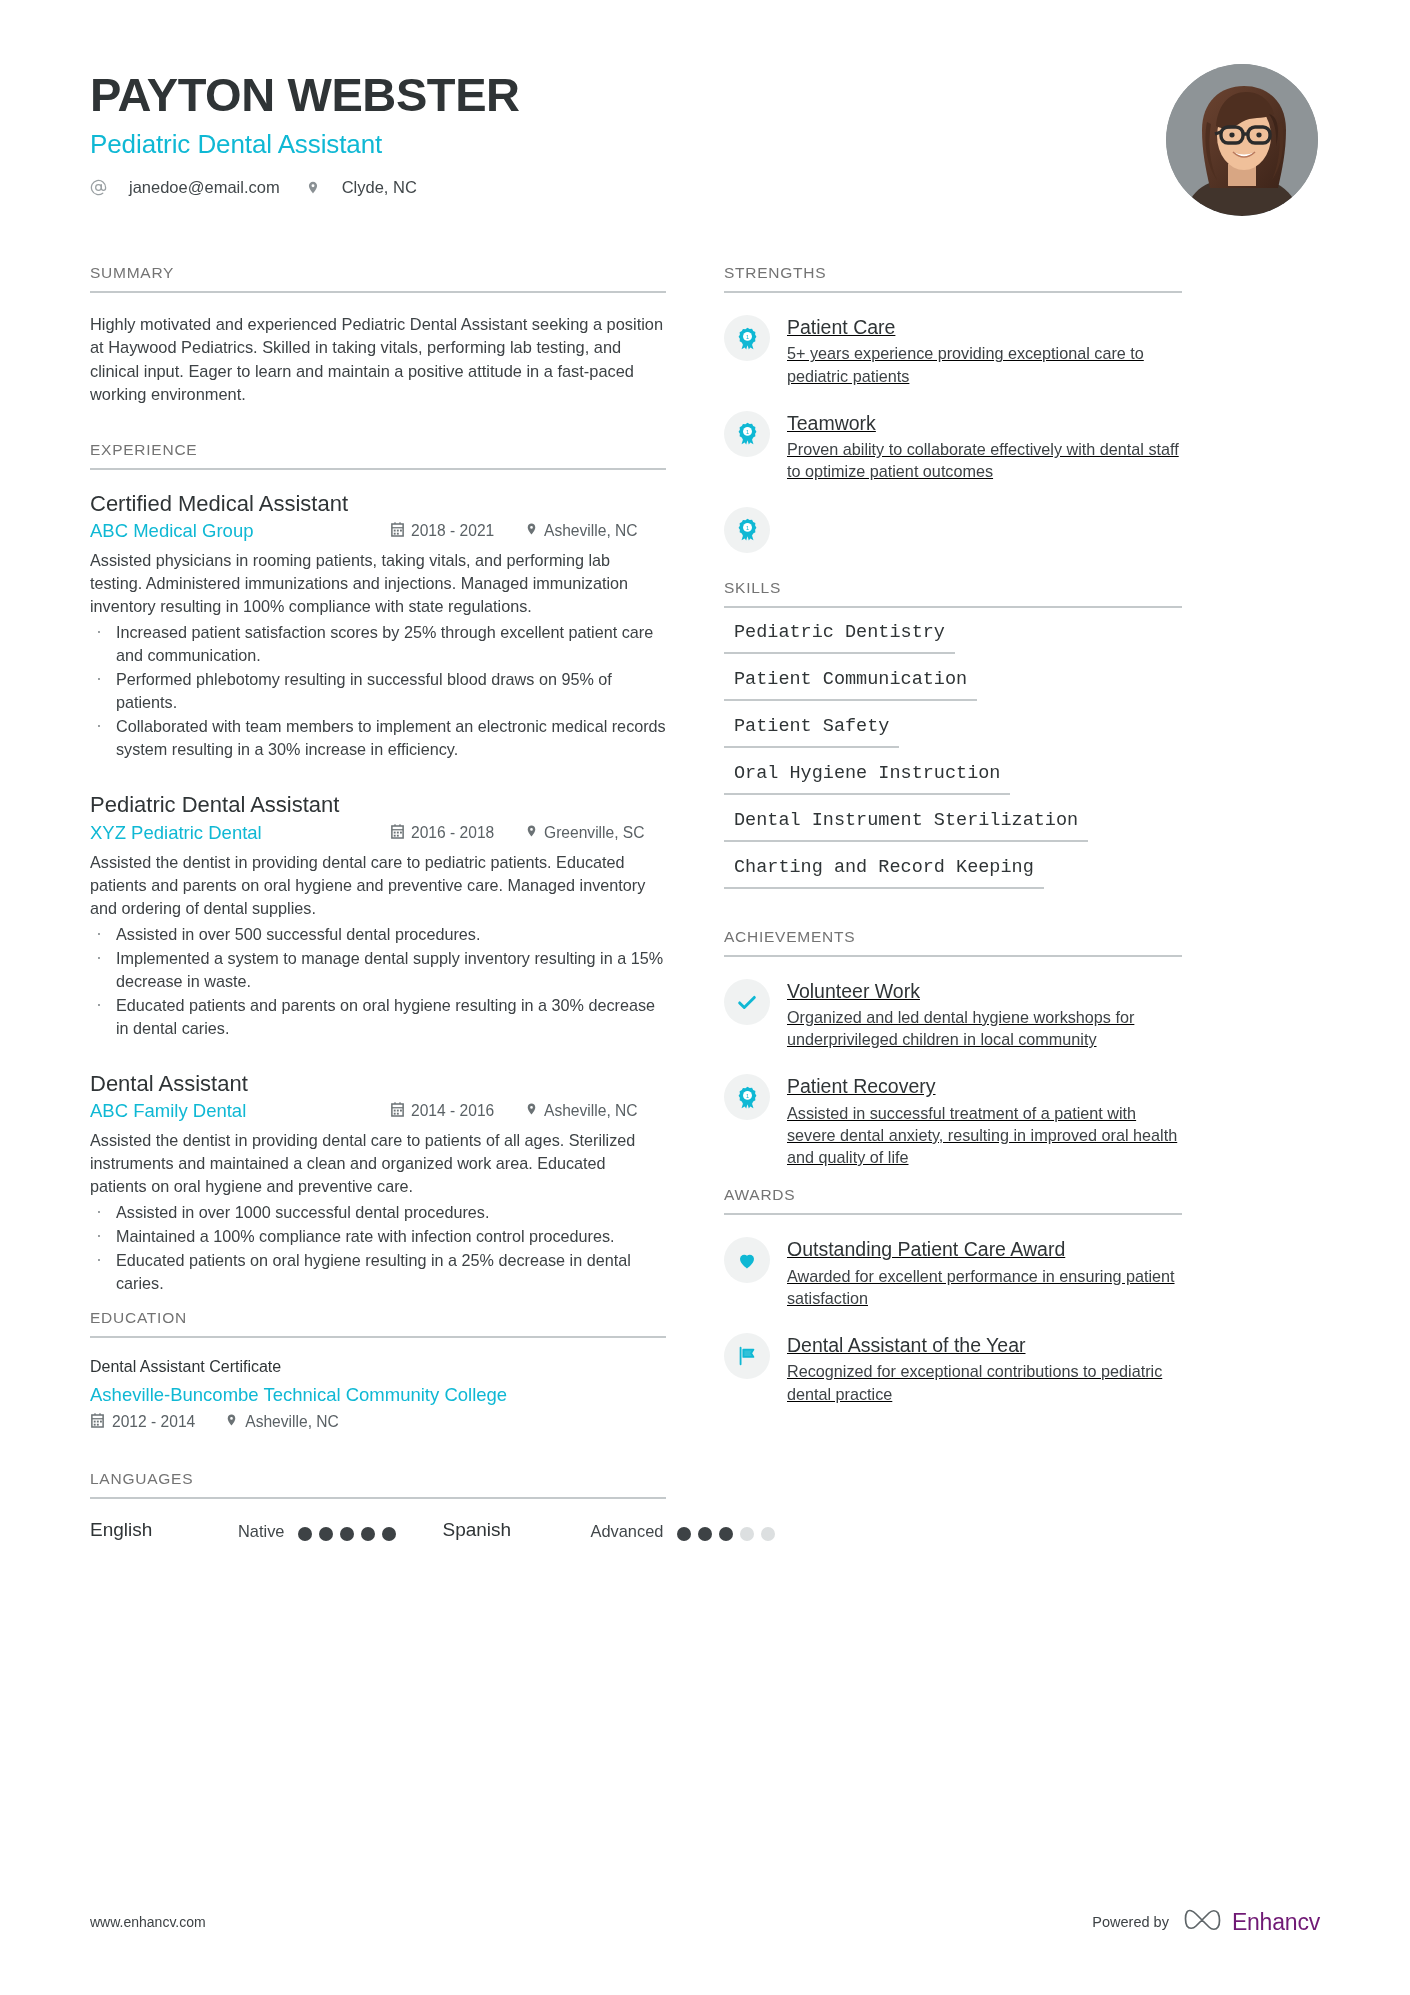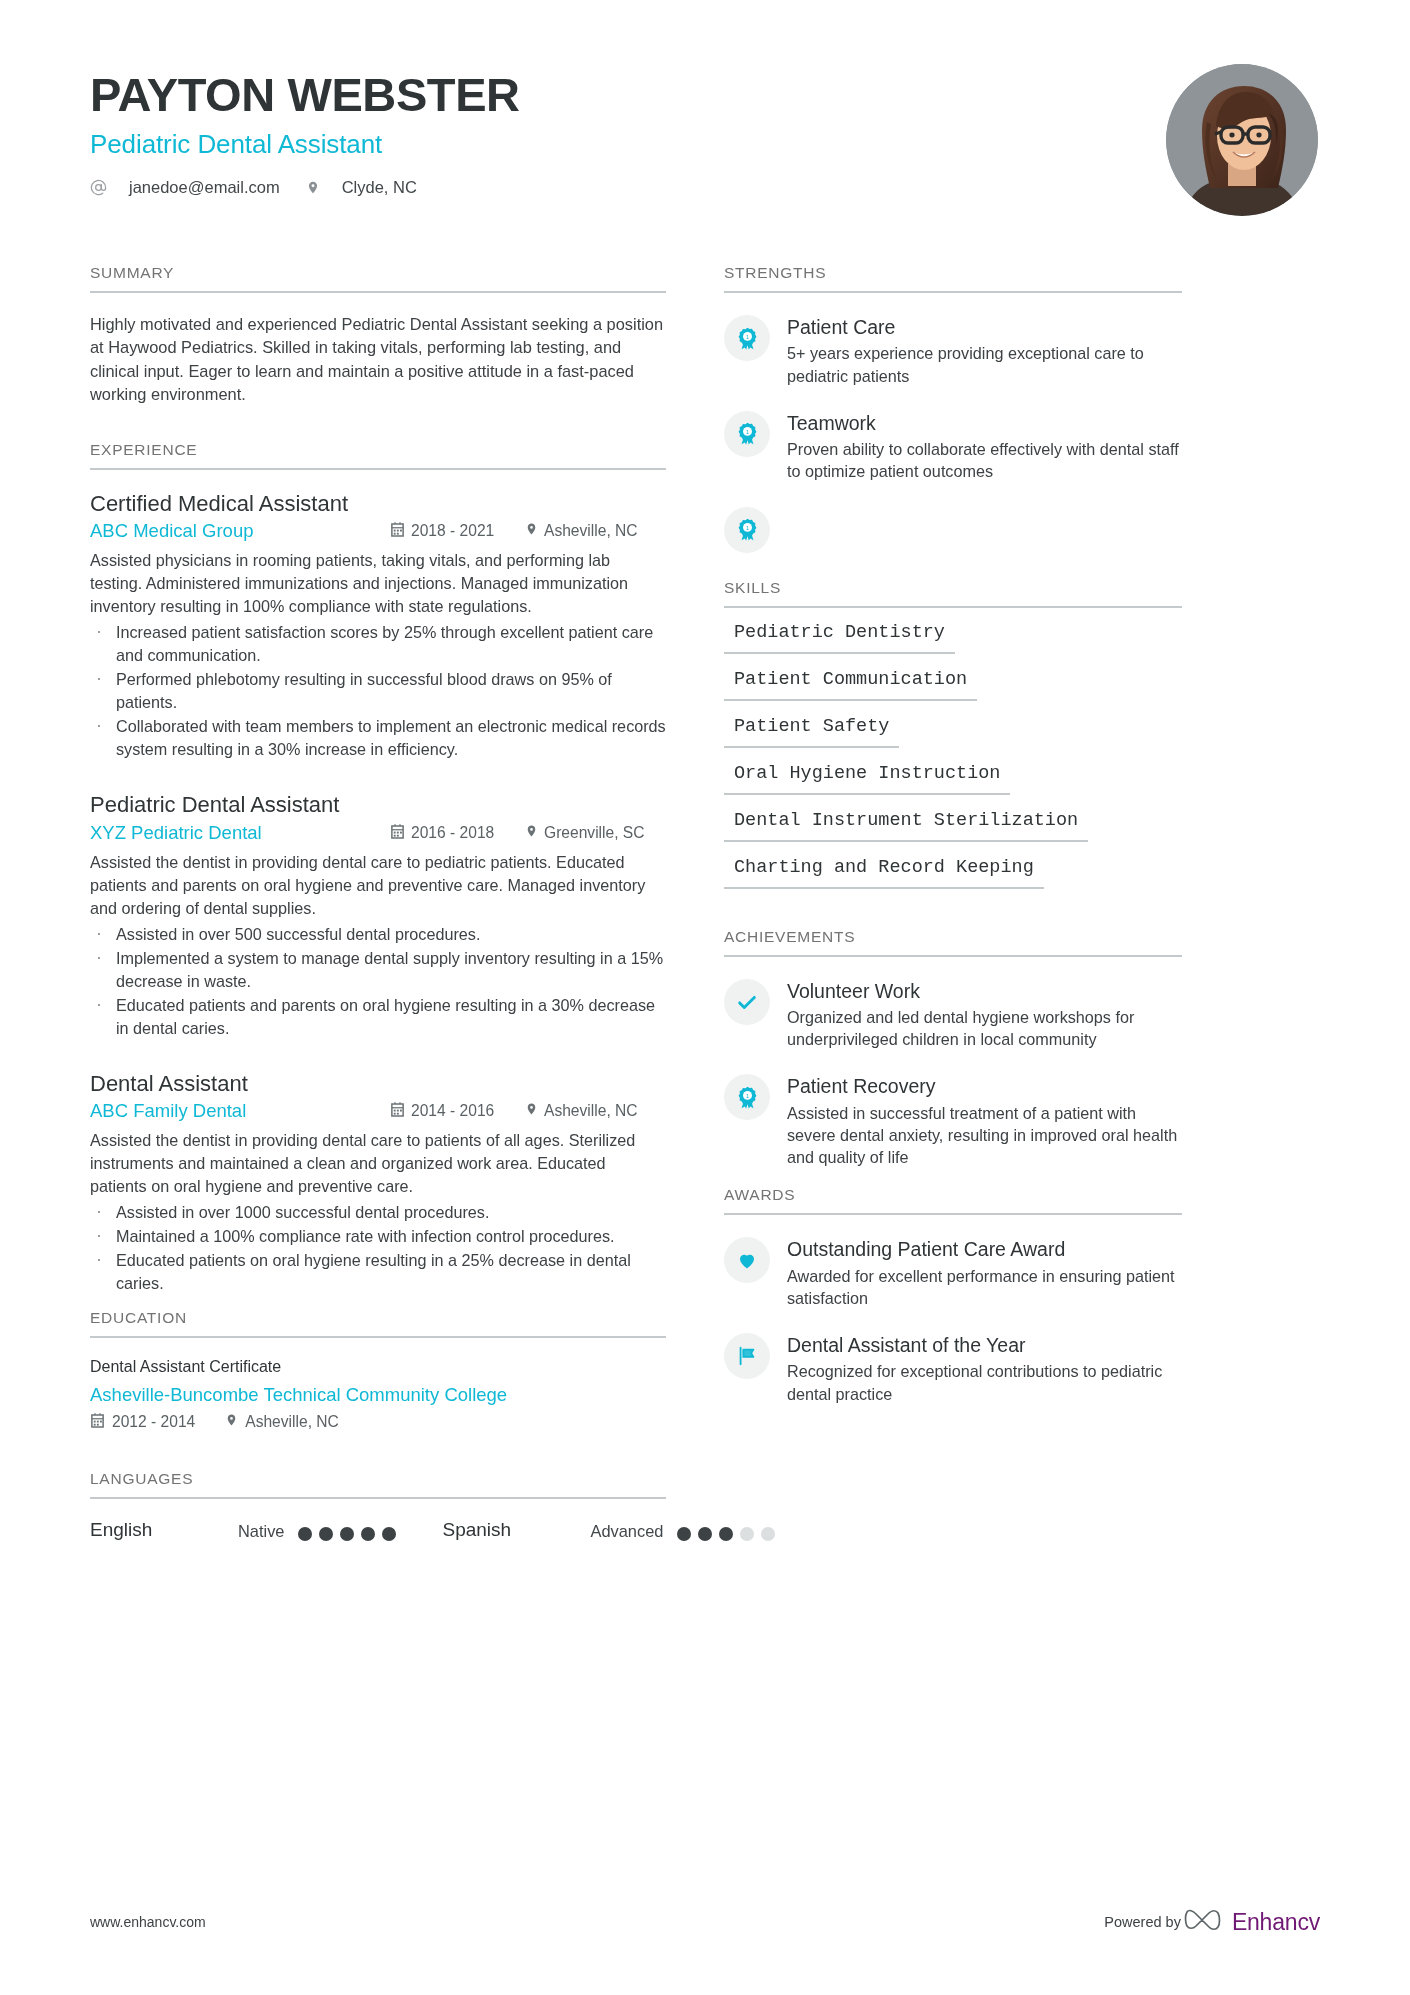--- a/index.html
+++ b/index.html
@@ -161,21 +161,21 @@
   .ritem { display: flex; gap: 17px; margin-bottom: 22px; align-items: flex-start; }
   .ritem:last-child { margin-bottom: 8px; }
   .rbadge {
     width: 46px; height: 46px; flex: 0 0 46px;
     border-radius: 50%;
     background: #f0f2f2;
     display: flex; align-items: center; justify-content: center;
     margin-top: 2px;
   }
   .rbadge svg { display: block; }
-  .rtext { padding-top: 2px; }
+  .rtext { padding-top: 2px; text-decoration: underline; }
   .rtitle { font-size: 19.5px; color: #2f3436; line-height: 1.25; margin-bottom: 3px; }
   .rdesc { font-size: 16.2px; line-height: 1.37; color: #3d4245; }
 
   
   .skills { padding-top: 12px; }
   .skill {
     display: inline-block;
     font-size: 18.5px;
     color: #2f3436;
     padding: 2px 10px 9px 10px;
@@ -188,21 +188,21 @@
   .rsection { margin-top: 26px; }
   .rsection-tight { margin-top: 18px; }
 
   
   .footer {
     position: absolute;
     left: 90px; right: 90px; bottom: 58px;
     display: flex; align-items: center; justify-content: space-between;
   }
   .footer-url { font-size: 14px; color: #3d4245; }
-  .footer-right { display: flex; align-items: center; gap: 2px; justify-content: center; }
+  .footer-right { display: flex; align-items: center; gap: 14px; justify-content: center; }
   .powered { font-size: 14.5px; color: #3d4245; }
   .brand { display: flex; align-items: center; gap: 9px; }
   .brand-name { font-size: 23px; color: #701a75; letter-spacing: -0.2px; }
 </style>
 </head>
 <body>
 
 <div class="page">
 
   <div class="header">

